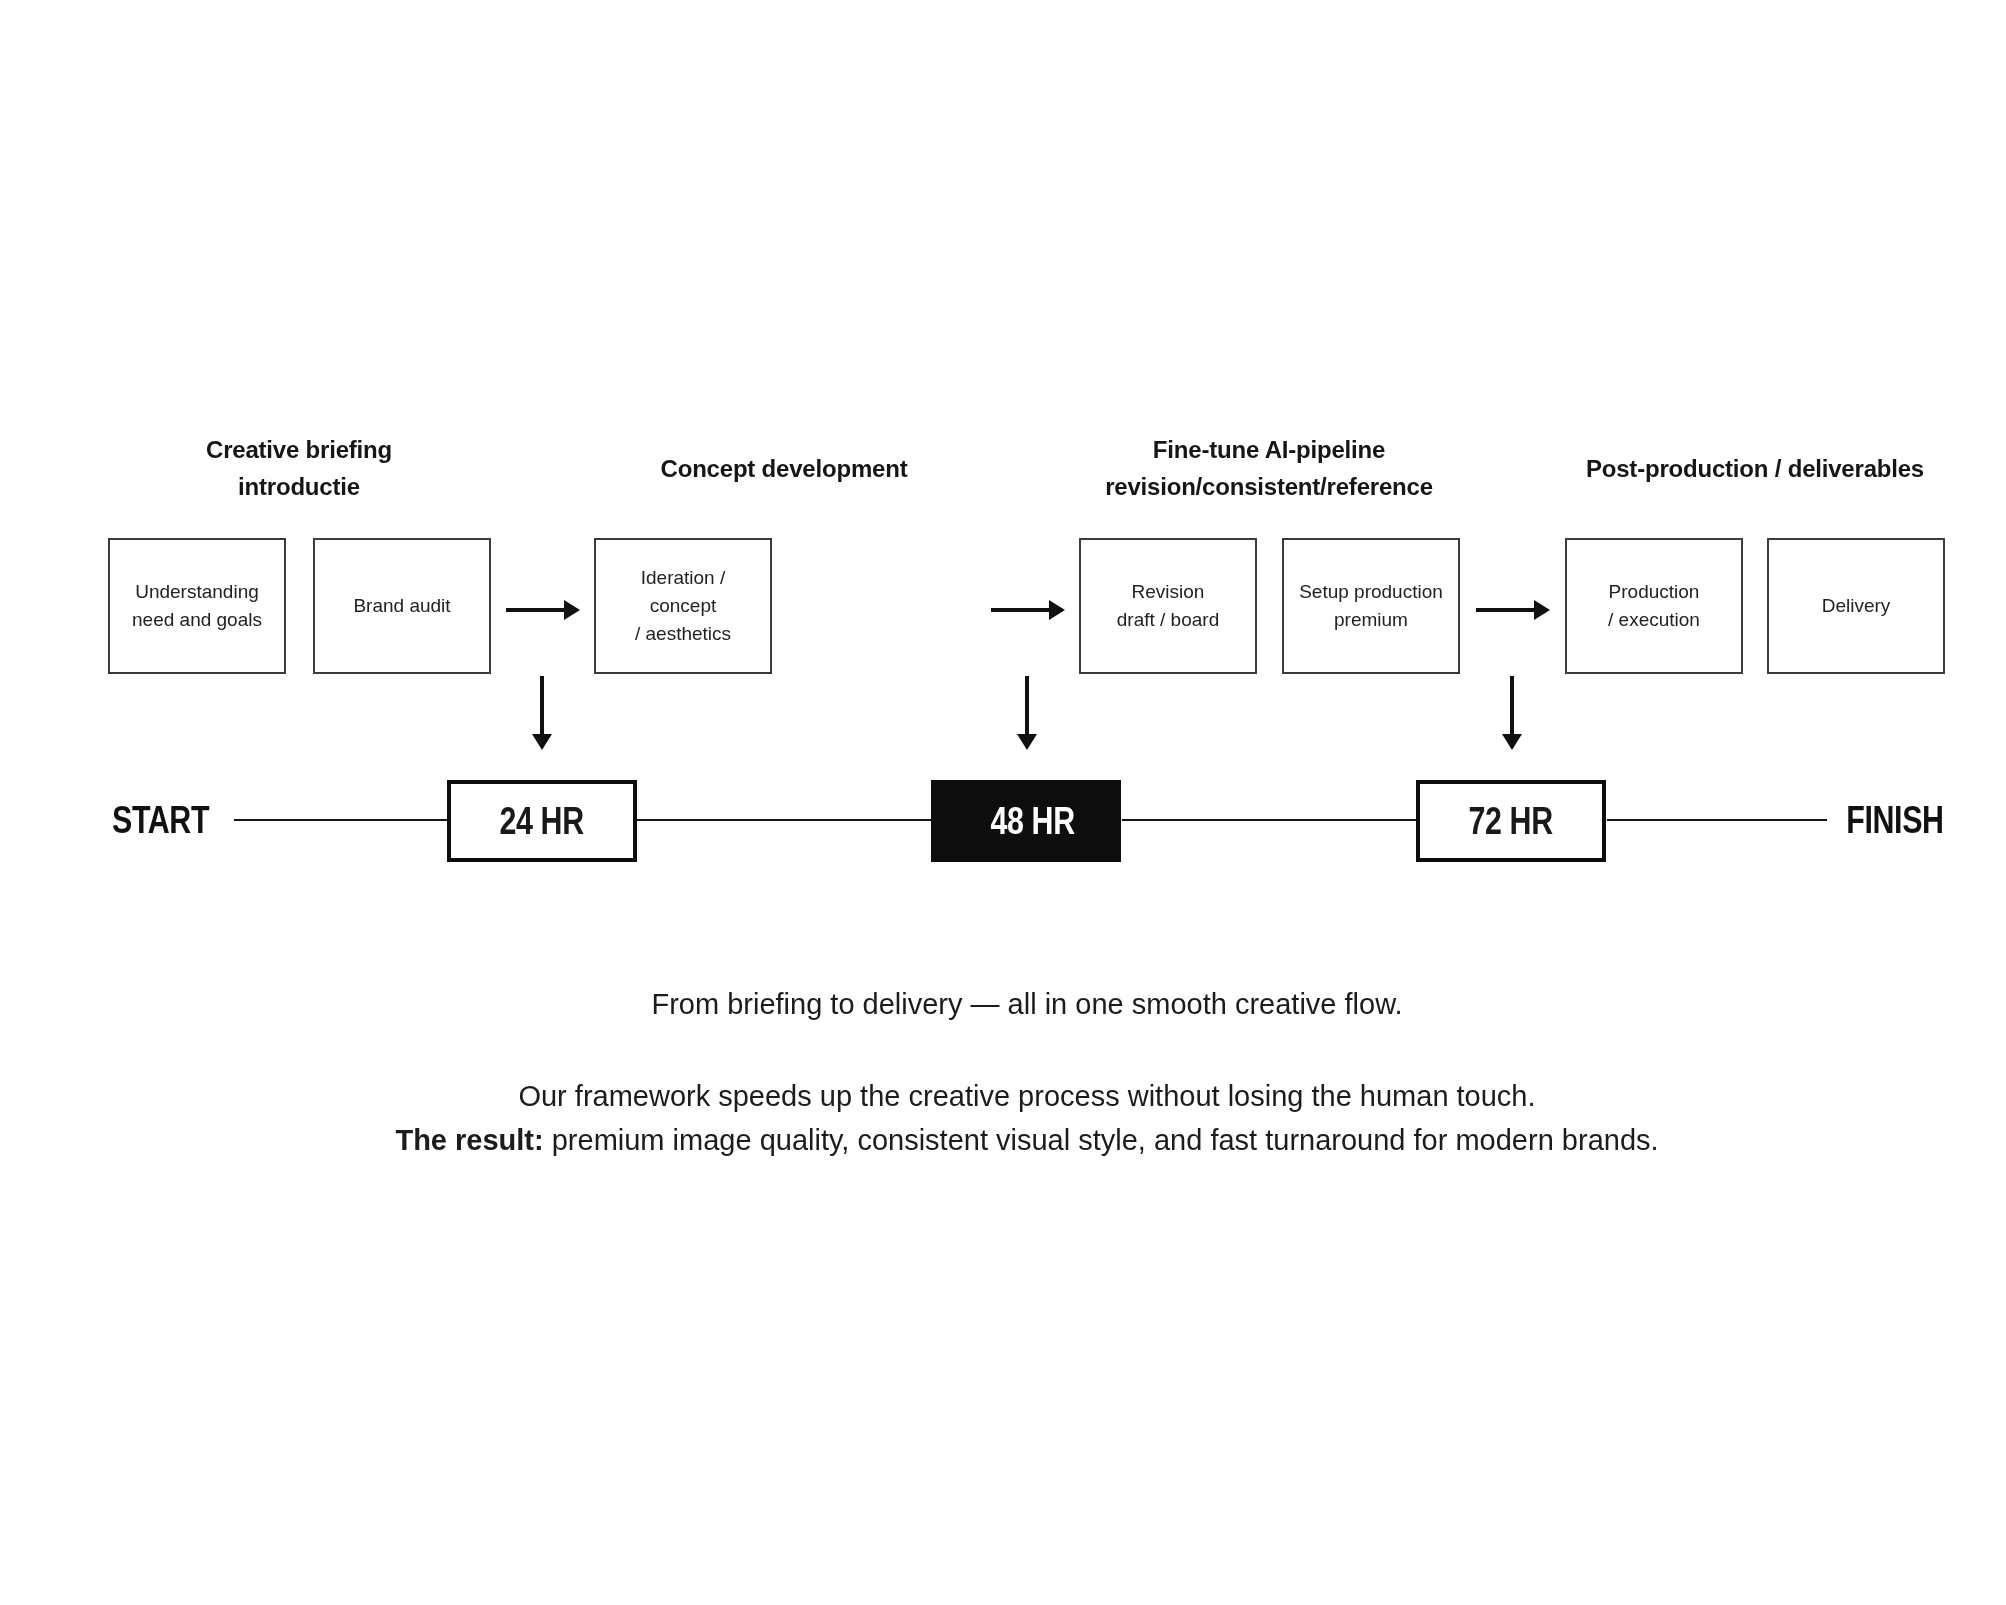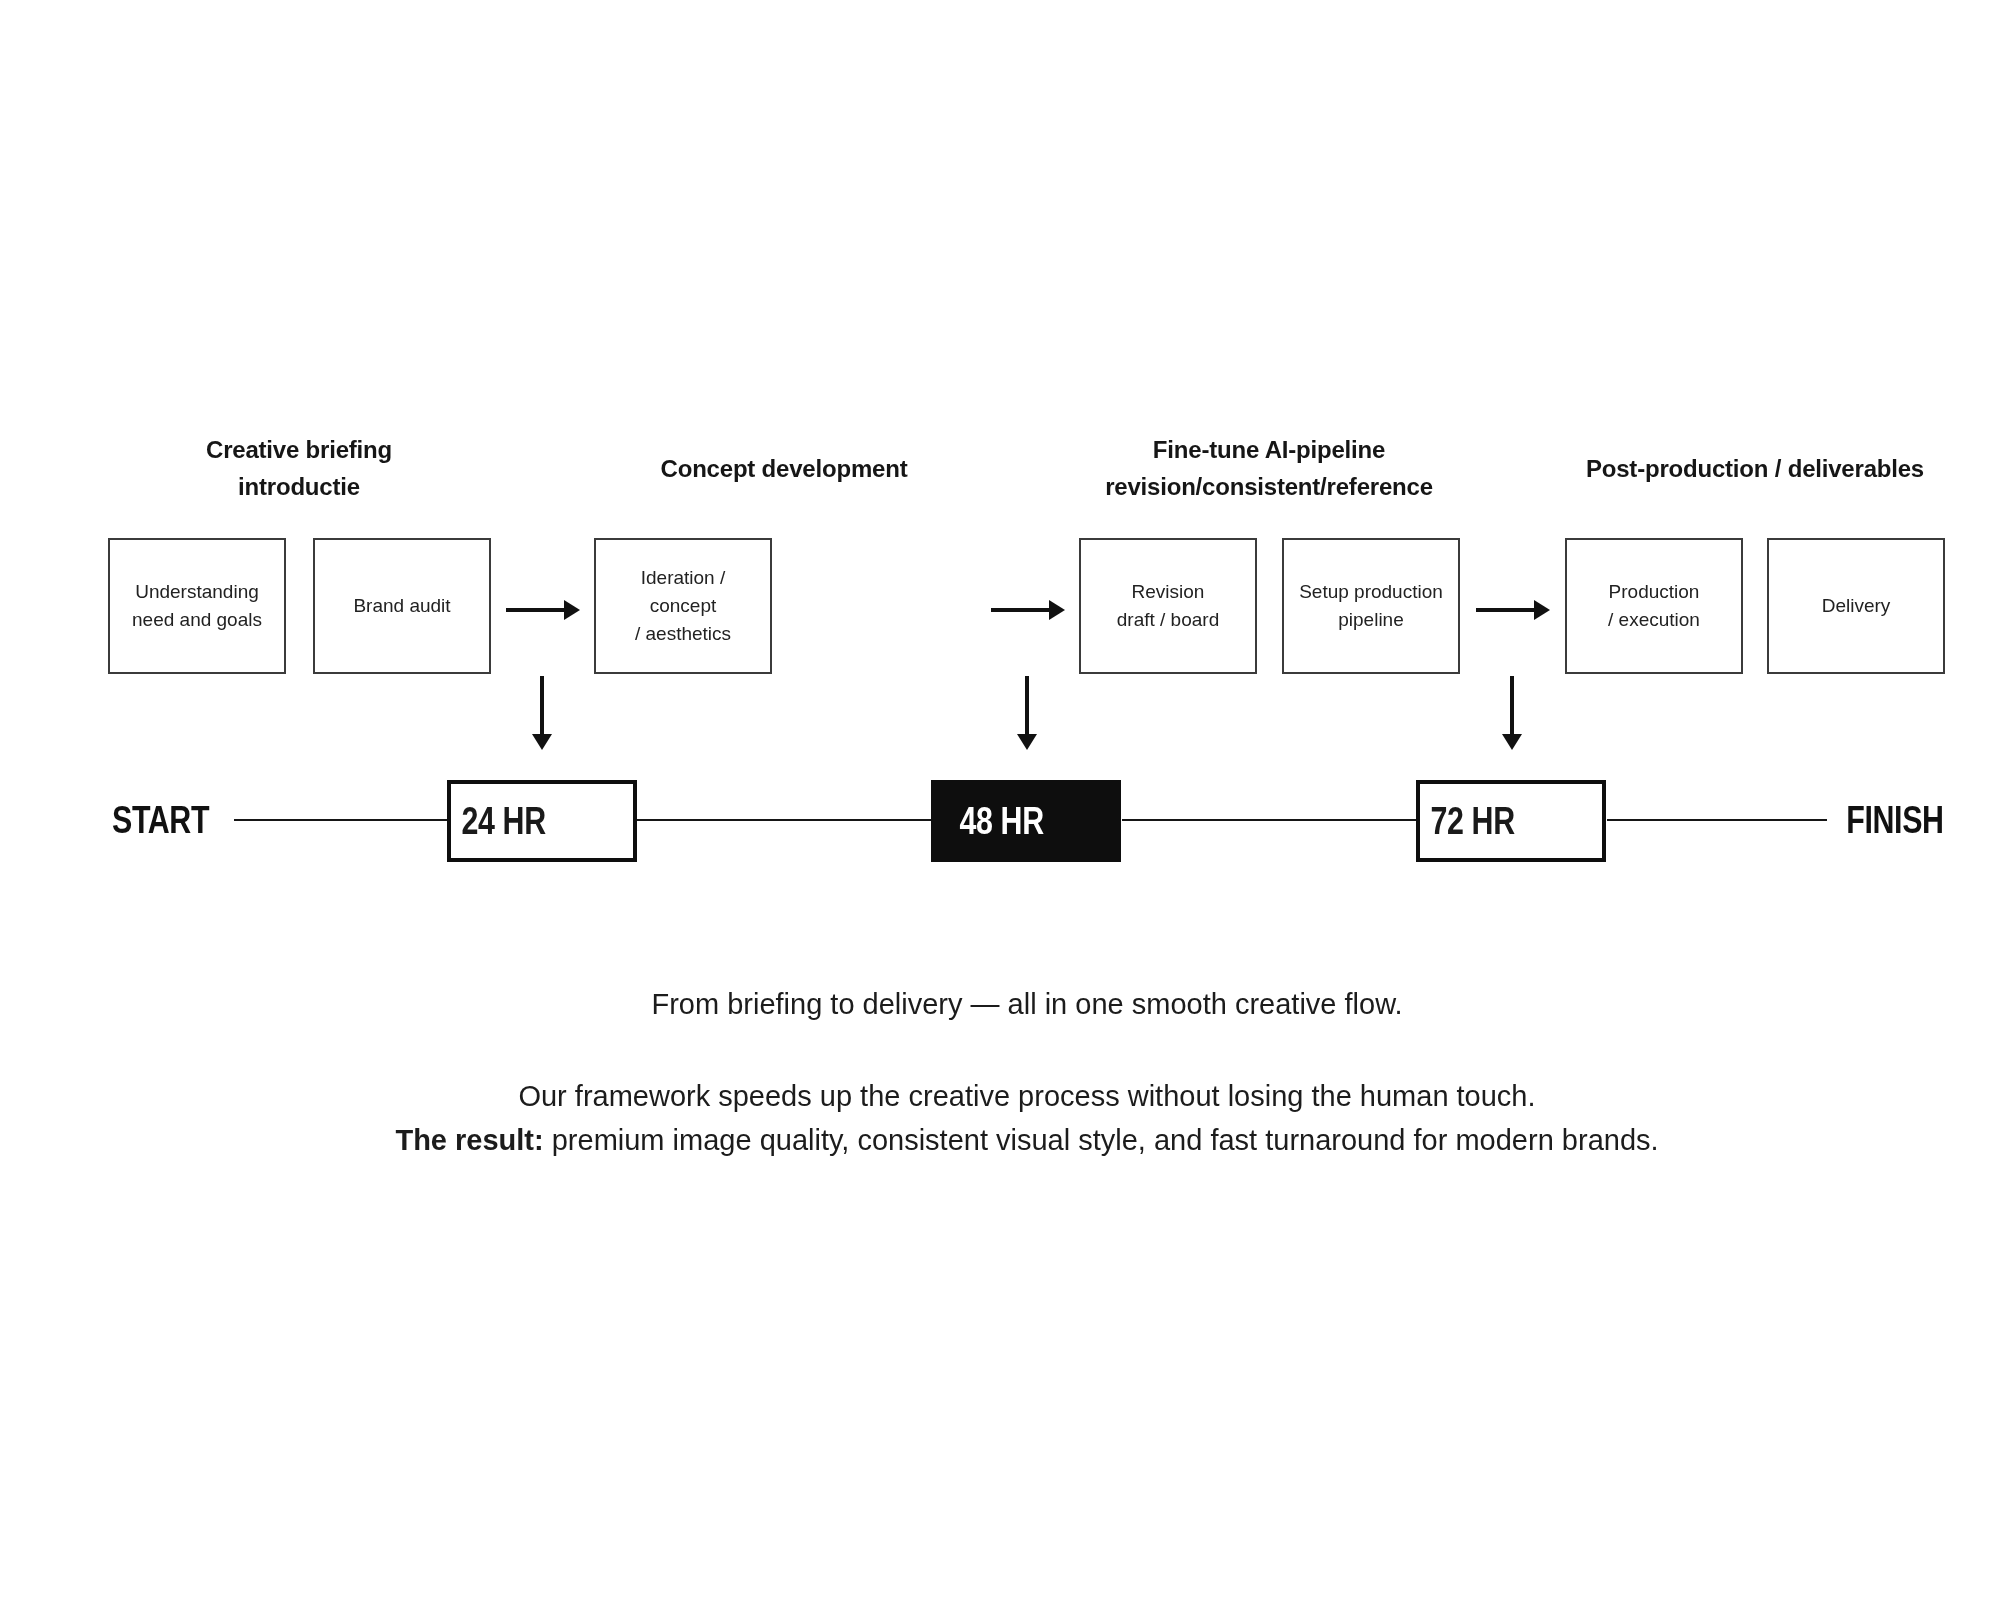--- a/index.html
+++ b/index.html
@@ -35,21 +35,21 @@
   .arrow-down::after {
     content:""; position:absolute; top:100%; left:50%; transform:translateX(-50%);
     border-top:16px solid #111111; border-left:10px solid transparent; border-right:10px solid transparent;
   }
 
   
   .tl-line { position:absolute; top:819px; height:2px; background:#161616; }
   .milestone {
     position:absolute; top:780px; width:190px; height:82px; box-sizing:border-box;
     background:#ffffff; border:4px solid #0e0e0e;
-    display:flex; align-items:center; justify-content:flex-start;
+    display:flex; align-items:center; justify-content:center;
   }
   .milestone.filled { background:#0e0e0e; border-color:#0e0e0e; color:#ffffff;padding-left:14px; }
   .milestone .ms-label, .endpoint { font-weight:700; font-size:38px; letter-spacing:-0.5px; color:inherit; }
   .cond { display:inline-block; transform:scaleX(0.8); }
   .endpoint { position:absolute; top:797px; line-height:46px; color:#111111; white-space:nowrap; }
   .endpoint.start .cond { transform-origin:left center; }
   .endpoint.finish .cond { transform-origin:right center; }
 
   
   .tagline {
@@ -76,21 +76,21 @@
 
   <div class="process-box" style="left:84px">Understanding
 need and goals</div>
   <div class="process-box" style="left:289px">Brand audit</div>
   <div class="process-box" style="left:570px">Ideration /
 concept
 / aesthetics</div>
   <div class="process-box" style="left:1055px">Revision
 draft / board</div>
   <div class="process-box" style="left:1258px">Setup production
-pipeline</div>
+premium</div>
   <div class="process-box" style="left:1541px">Production
 / execution</div>
   <div class="process-box" style="left:1743px">Delivery</div>
 
   <div class="arrow-right" style="left:482px"></div>
   <div class="arrow-right" style="left:967px"></div>
   <div class="arrow-right" style="left:1452px"></div>
 
   <div class="arrow-down" style="left:516px"></div>
   <div class="arrow-down" style="left:1001px"></div>

